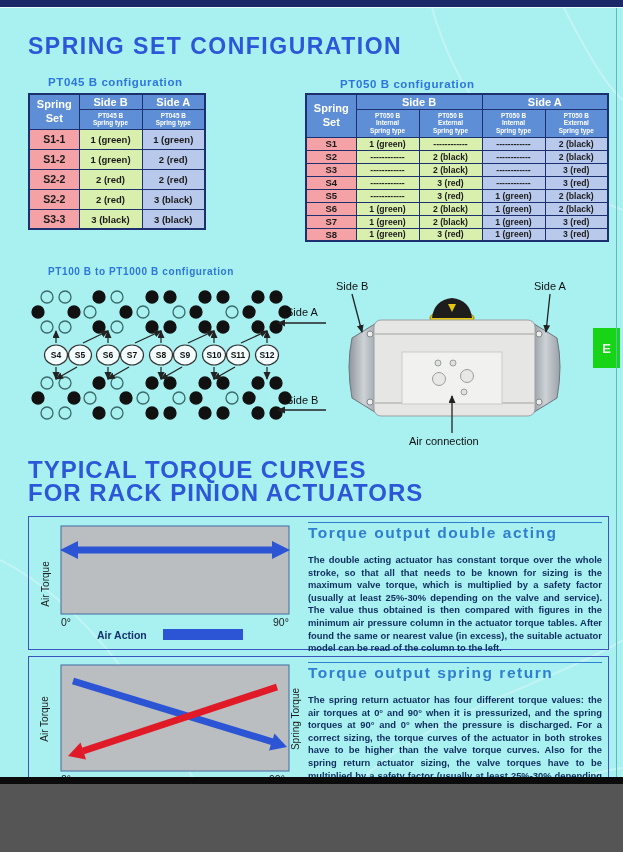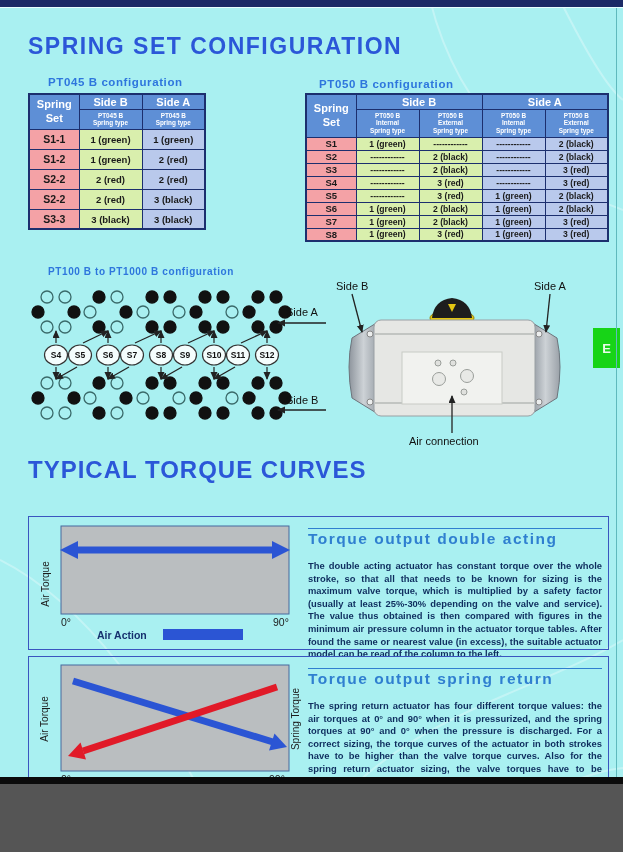--- a/index.html
+++ b/index.html
@@ -29,21 +29,21 @@
   .t45 td.c-set { font-size:10.5px; }
   .t50 td.c-set { font-size:9.5px; }
 
   .section-tab { position:absolute; left:593px; top:328px; width:27px; height:40px; background:var(--tab-green,#17d417); color:#eafcea; font-size:13px; font-weight:800; display:flex; align-items:center; justify-content:center; }
 
   .h2 { position:absolute; left:28px; top:458px; font-size:24px; font-weight:800; letter-spacing:1px; color:var(--title-blue,#2b57d8); line-height:23px; }
 
   .panel { position:absolute; left:28px; width:581px; border:1px solid #3a55c0; }
   .panel-1 { top:516px; height:134px; }
   .panel-2 { top:656px; height:157px; }
-  .panel-text { position:absolute; left:279px; top:11px; width:294px; }
+  .panel-text { position:absolute; left:279px; top:5px; width:294px; }
   .panel-rule { border-top:1px solid var(--heading-blue,#2f7fd0); width:100%; }
   .panel-heading { font-size:15.5px; font-weight:700; letter-spacing:1.5px; color:var(--heading-blue,#2f7fd0); margin-top:1px; }
   .panel-body { margin-top:12px; font-size:9.4px; font-weight:700; color:var(--body-text,#0e2d5e); text-align:justify; line-height:1.34; }
 
   .pagenum { position:absolute; left:582px; top:810px; font-size:10.5px; font-weight:700; color:#1b3a8c; }
   .pagenum-rule { position:absolute; left:558px; top:823px; width:60px; height:2px; background:var(--accent-blue,#2b55d4); }
 
   svg text { font-family:"Liberation Sans", sans-serif; }
   .ax-label { font-size:10px; fill:#1c1c1c; }
   .tick { font-size:10.5px; fill:#1c1c1c; }
@@ -107,21 +107,21 @@
           <td class="c-blue">3 (black)</td>
         </tr>
         <tr>
           <td class="c-set">S3-3</td>
           <td class="c-green">3 (black)</td>
           <td class="c-blue">3 (black)</td>
         </tr>
       </tbody>
   </table>
 
-  <div class="caption" style="left:299px; top:78px;">PT050 B configuration</div>
+  <div class="caption" style="left:320px; top:78px;">PT050 B configuration</div>
   <table class="cfg t50" style="left:305px; top:93px;">
     <thead>
       <tr>
         <th class="h-set" rowspan="2" style="width:50px;">Spring
 Set</th>
         <th class="h-side" colspan="2" style="width:126px;">Side B</th>
         <th class="h-side" colspan="2" style="width:126px;">Side A</th>
       </tr>
       <tr>
         <th class="h-sub" style="width:63px;">PT050 B
@@ -347,20 +347,21 @@
     <text class="fig-label" x="222" y="14">Side A</text>
     <line x1="238" y1="18" x2="234" y2="56" stroke="#222" stroke-width="1.3" marker-end="url(#mFig)"></line>
     <text class="fig-label" x="97" y="169">Air connection</text>
     <line x1="140" y1="157" x2="140" y2="120" stroke="#222" stroke-width="1.3" marker-end="url(#mFig)"></line>
   </svg>
 
   <div class="section-tab">E</div>
 
   <div class="h2">
     <div>TYPICAL TORQUE CURVES</div>
+    <div>FOR RACK PINION ACTUATORS</div>
   </div>
 
   <div class="panel panel-1">
     <svg style="position:absolute; left:6px; top:5px;" width="268" height="124" viewBox="0 0 268 124">
       <rect x="26" y="4" width="228" height="88" fill="var(--chart-plot-bg,#babec0)" stroke="#47699e"></rect>
       <text class="ax-label" x="14" y="62" transform="rotate(-90 14 62)" text-anchor="middle">Air Torque</text>
       <line x1="42" y1="28" x2="238" y2="28" stroke="var(--accent-blue,#2b55d4)" stroke-width="7"></line>
       <polygon points="25,28 43,19 43,37" fill="var(--accent-blue,#2b55d4)"></polygon>
       <polygon points="255,28 237,19 237,37" fill="var(--accent-blue,#2b55d4)"></polygon>
       <text class="tick" x="26" y="104">0°</text>

